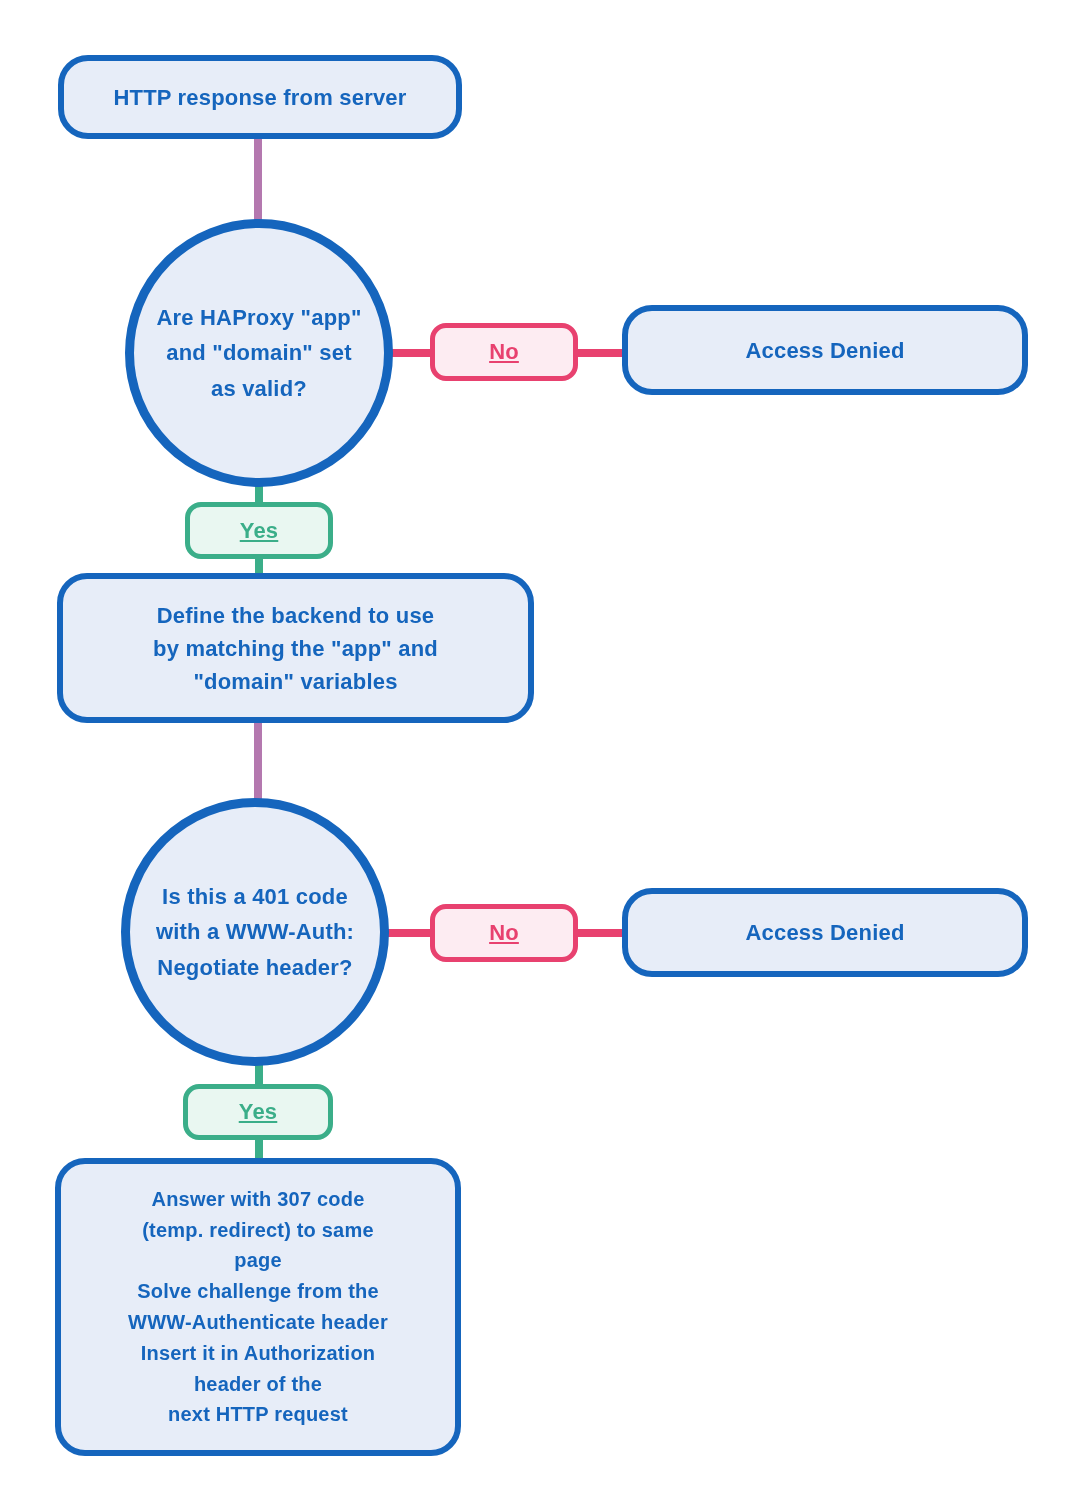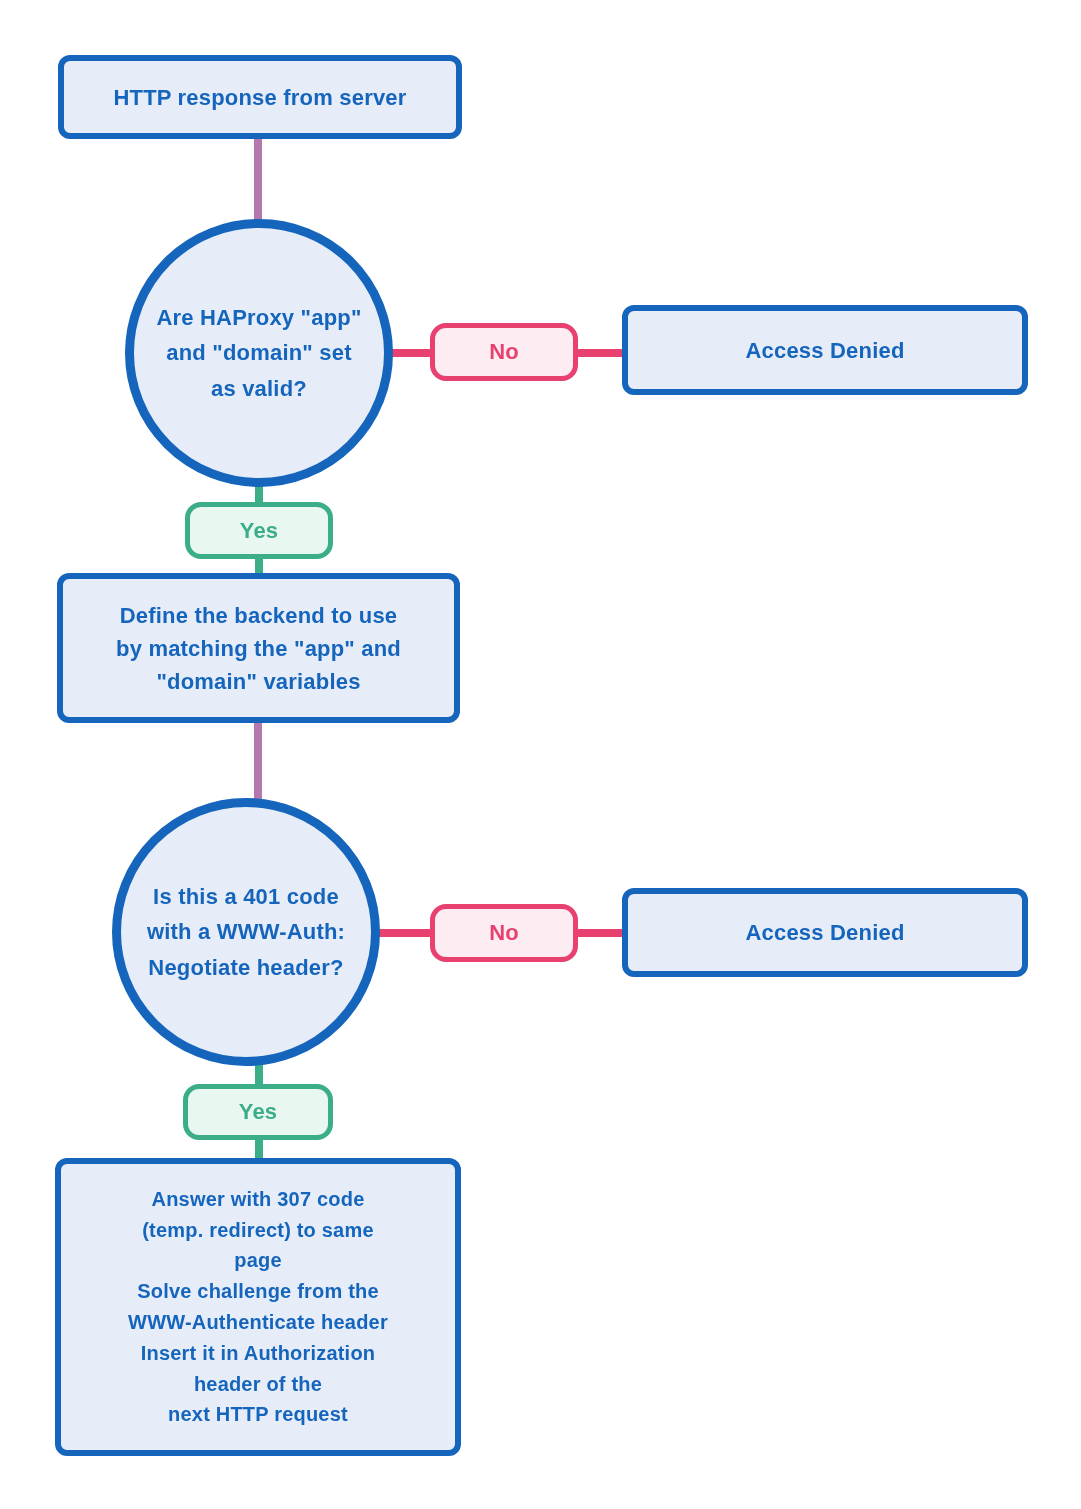--- a/index.html
+++ b/index.html
@@ -40,36 +40,37 @@
     align-items:center;
     justify-content:center;
     text-align:center;
     color:var(--blue);
     background:var(--blue-fill);
     border:6px solid var(--blue);
     white-space:pre-line;
     letter-spacing:.2px;
   }
   .rect{
-    border-radius:12px;
+    border-radius:30px;
     font-size:22px;
     line-height:1.5;
     padding:8px 14px;
   }
   .circle{
     border-radius:50%;
     border-width:9px;
     font-size:22px;
     line-height:1.62;
   }
   .pill{
     border-radius:16px;
     border-width:5px;
     font-size:22px;
     padding:0;
+    text-decoration:underline;
   }
   .pill.no{
     color:var(--pink);
     background:var(--pink-fill);
     border-color:var(--pink);
   }
   .pill.yes{
     color:var(--green);
     background:var(--green-fill);
     border-color:var(--green);
@@ -96,25 +97,25 @@
   <div class="node circle" style="left:125px;top:219px;width:268px;height:268px;">Are HAProxy "app"
 and "domain" set
 as valid?</div>
 
   <div class="node pill no" style="left:430px;top:323px;width:148px;height:58px;">No</div>
 
   <div class="node rect" style="left:622px;top:305px;width:406px;height:90px;">Access Denied</div>
 
   <div class="node pill yes" style="left:185px;top:502px;width:148px;height:57px;">Yes</div>
 
-  <div class="node rect" style="left:57px;top:573px;width:403px;height:150px;">Define the backend to use
+  <div class="node rect" style="left:57px;top:573px;width:477px;height:150px;">Define the backend to use
 by matching the "app" and
 "domain" variables</div>
 
-  <div class="node circle" style="left:112px;top:798px;width:268px;height:268px;">Is this a 401 code
+  <div class="node circle" style="left:121px;top:798px;width:268px;height:268px;">Is this a 401 code
 with a WWW-Auth:
 Negotiate header?</div>
 
   <div class="node pill no" style="left:430px;top:904px;width:148px;height:58px;">No</div>
 
   <div class="node rect" style="left:622px;top:888px;width:406px;height:89px;">Access Denied</div>
 
   <div class="node pill yes" style="left:183px;top:1084px;width:150px;height:56px;">Yes</div>
 
   <div class="node rect" style="left:55px;top:1158px;width:406px;height:298px;font-size:20px;line-height:1.54;">Answer with 307 code

